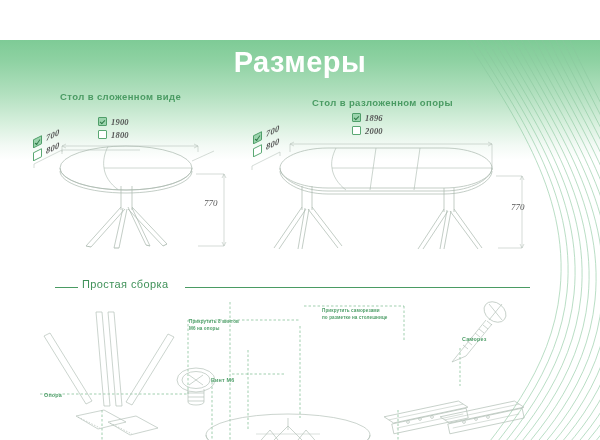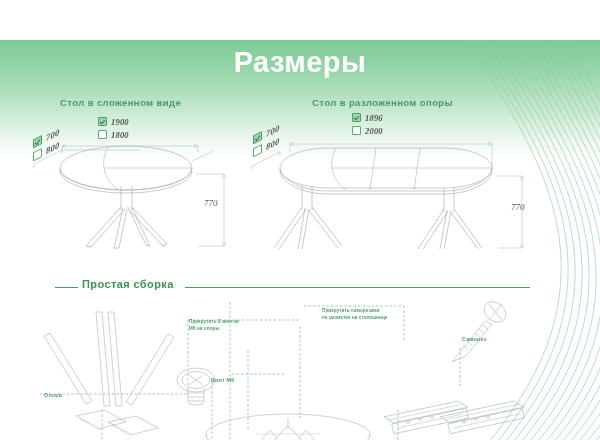--- a/index.html
+++ b/index.html
@@ -35,31 +35,31 @@
   
   .sec-title{
     position:absolute;
     color:#4a9b63;
     font-size:9.5px;
     font-weight:bold;
     letter-spacing:0.4px;
     z-index:5;
     white-space:nowrap;
   }
-  #title-folded{left:60px;top:57px;}
+  #title-folded{left:60px;top:51px;}
   #title-unfolded{left:312px;top:57px;}
 
   
   .assembly-head{position:absolute;left:0;top:238px;width:600px;height:18px;z-index:5;}
   .assembly-head .rule{position:absolute;top:9px;height:1px;background:#4a9b63;}
   .assembly-head .rule.left{left:55px;width:23px;}
   .assembly-head .rule.right{left:185px;width:345px;}
   .assembly-title{
     position:absolute;left:82px;top:0px;
-    color:#3f9159;font-size:11px;font-weight:bold;letter-spacing:0.4px;white-space:nowrap;
+    color:#3f9159;font-size:11px;font-weight:normal;letter-spacing:0.4px;white-space:nowrap;
   }
 
   
   .draw{position:absolute;z-index:4;}
   #draw-folded{left:28px;top:66px;}
   #draw-unfolded{left:248px;top:66px;}
   #draw-assembly{left:0px;top:250px;}
 
   
   .optgrp{position:absolute;z-index:6;}

